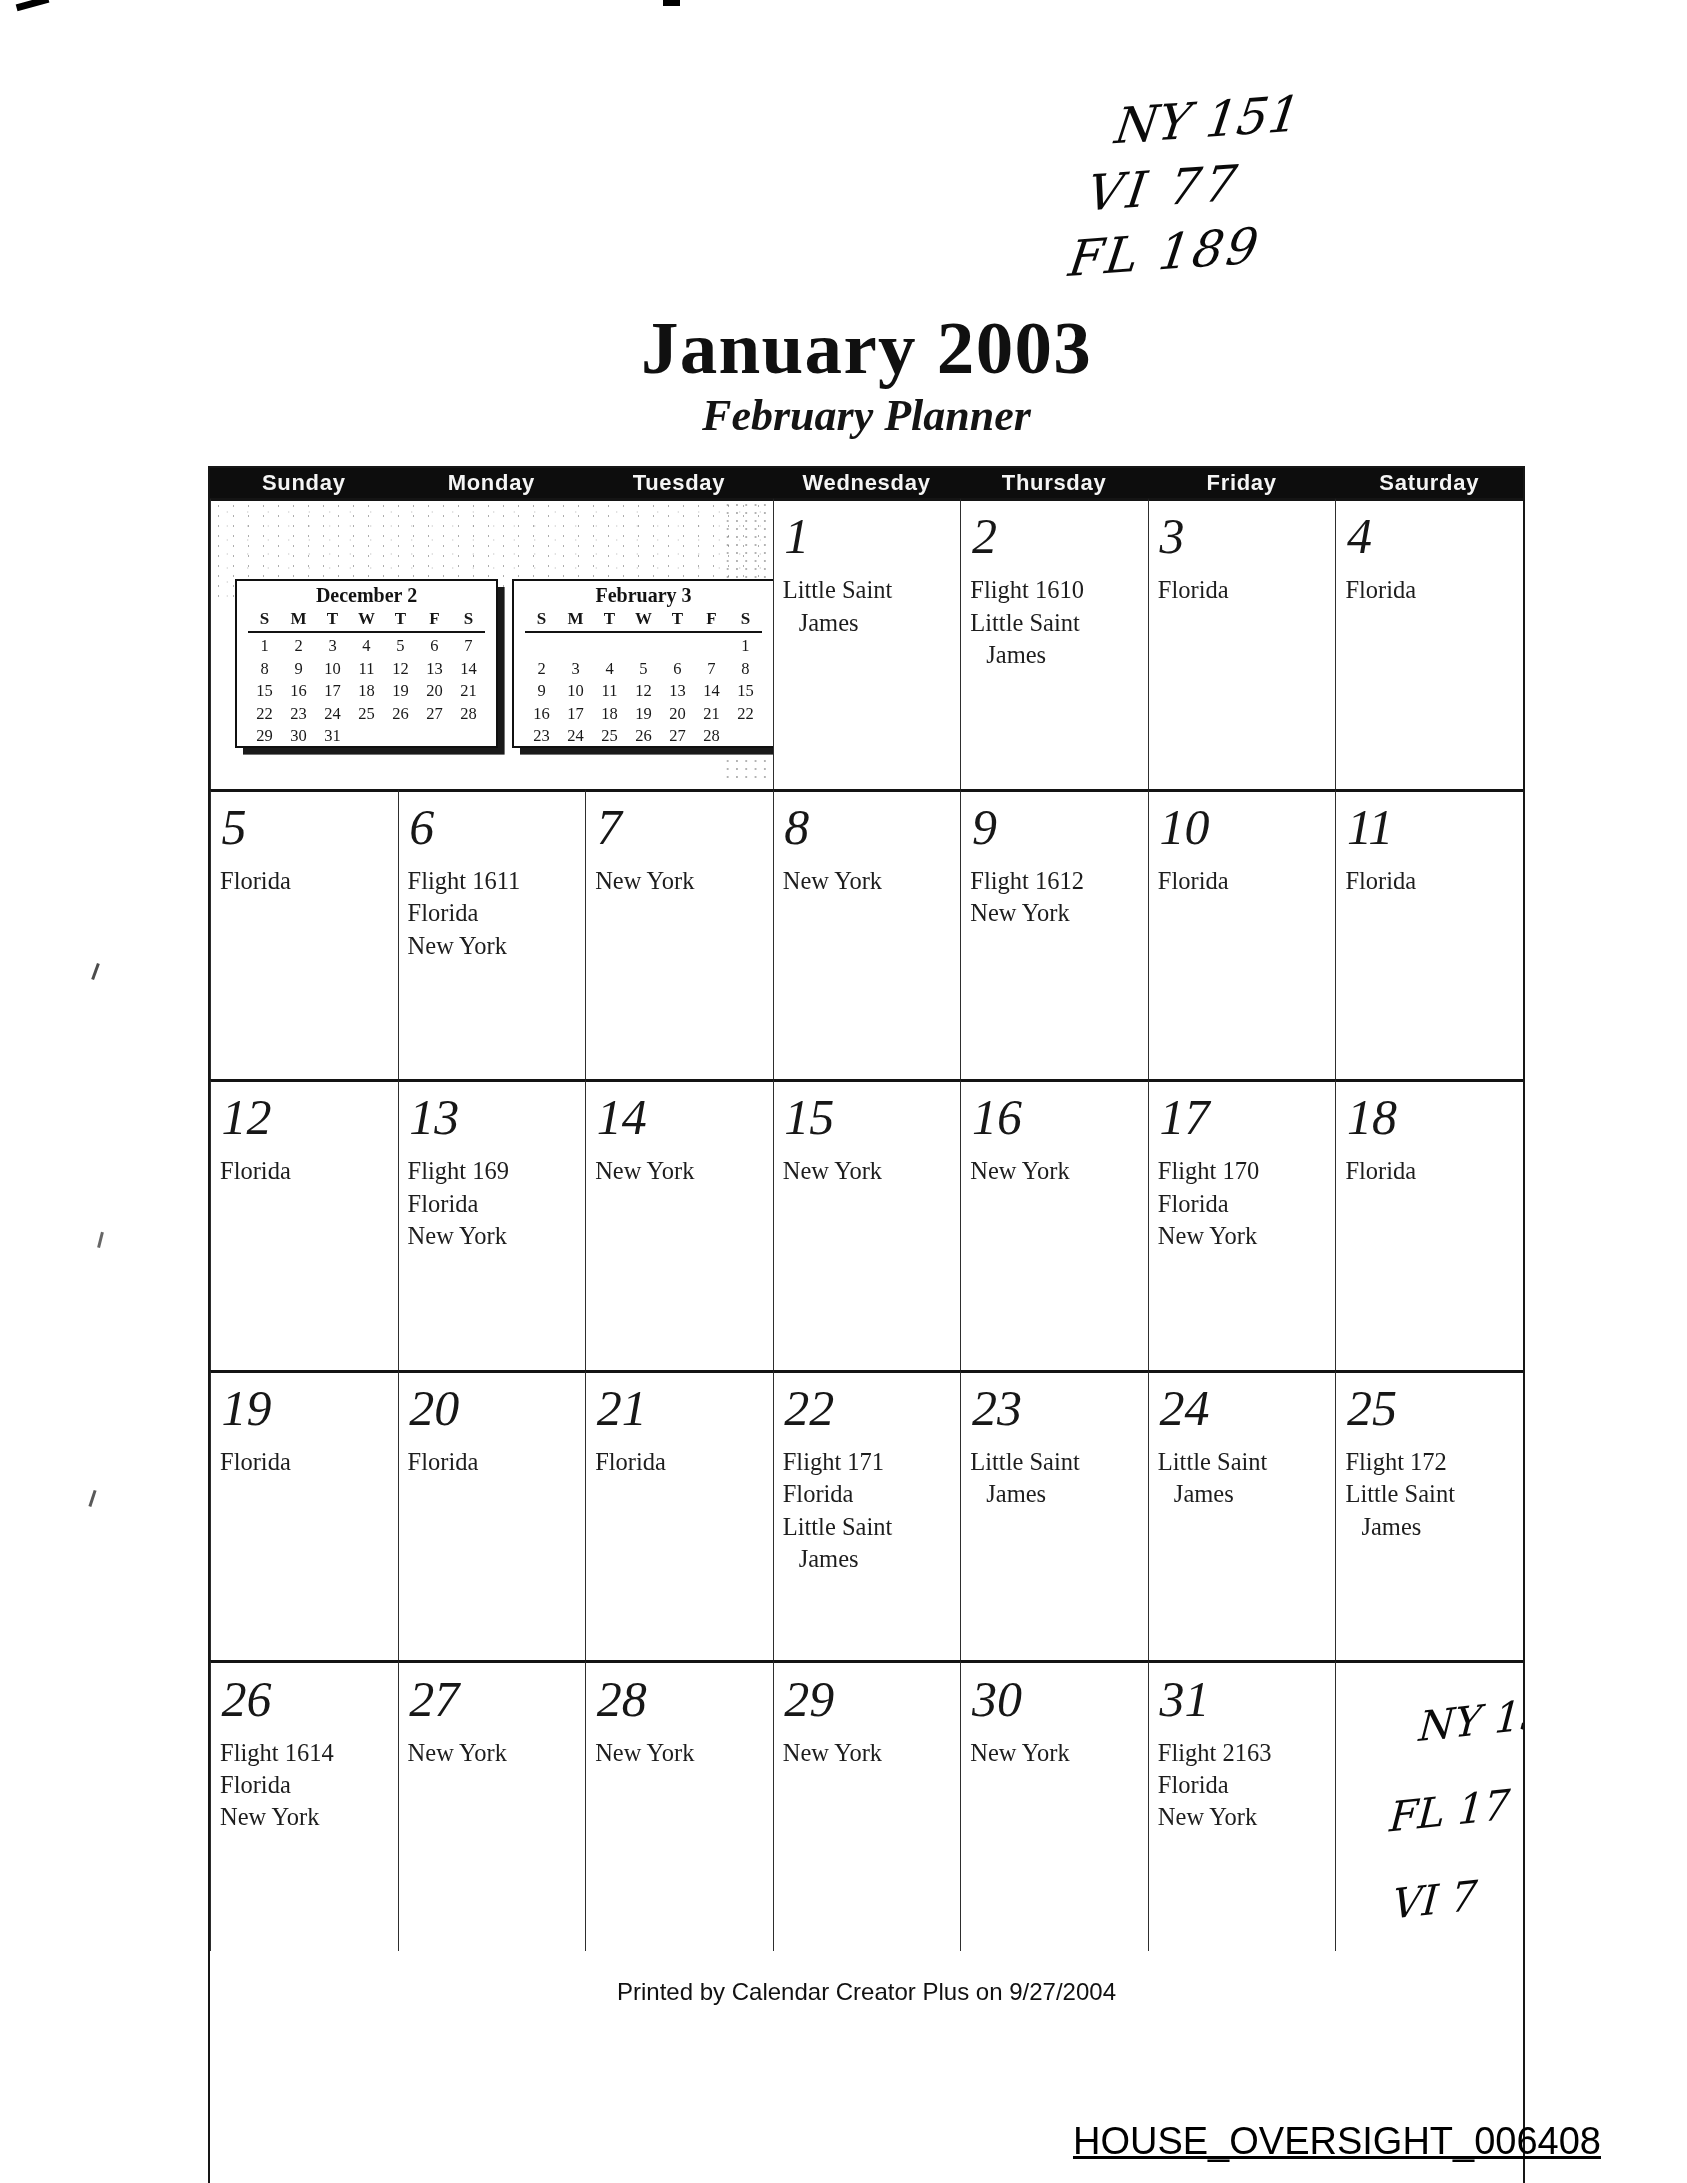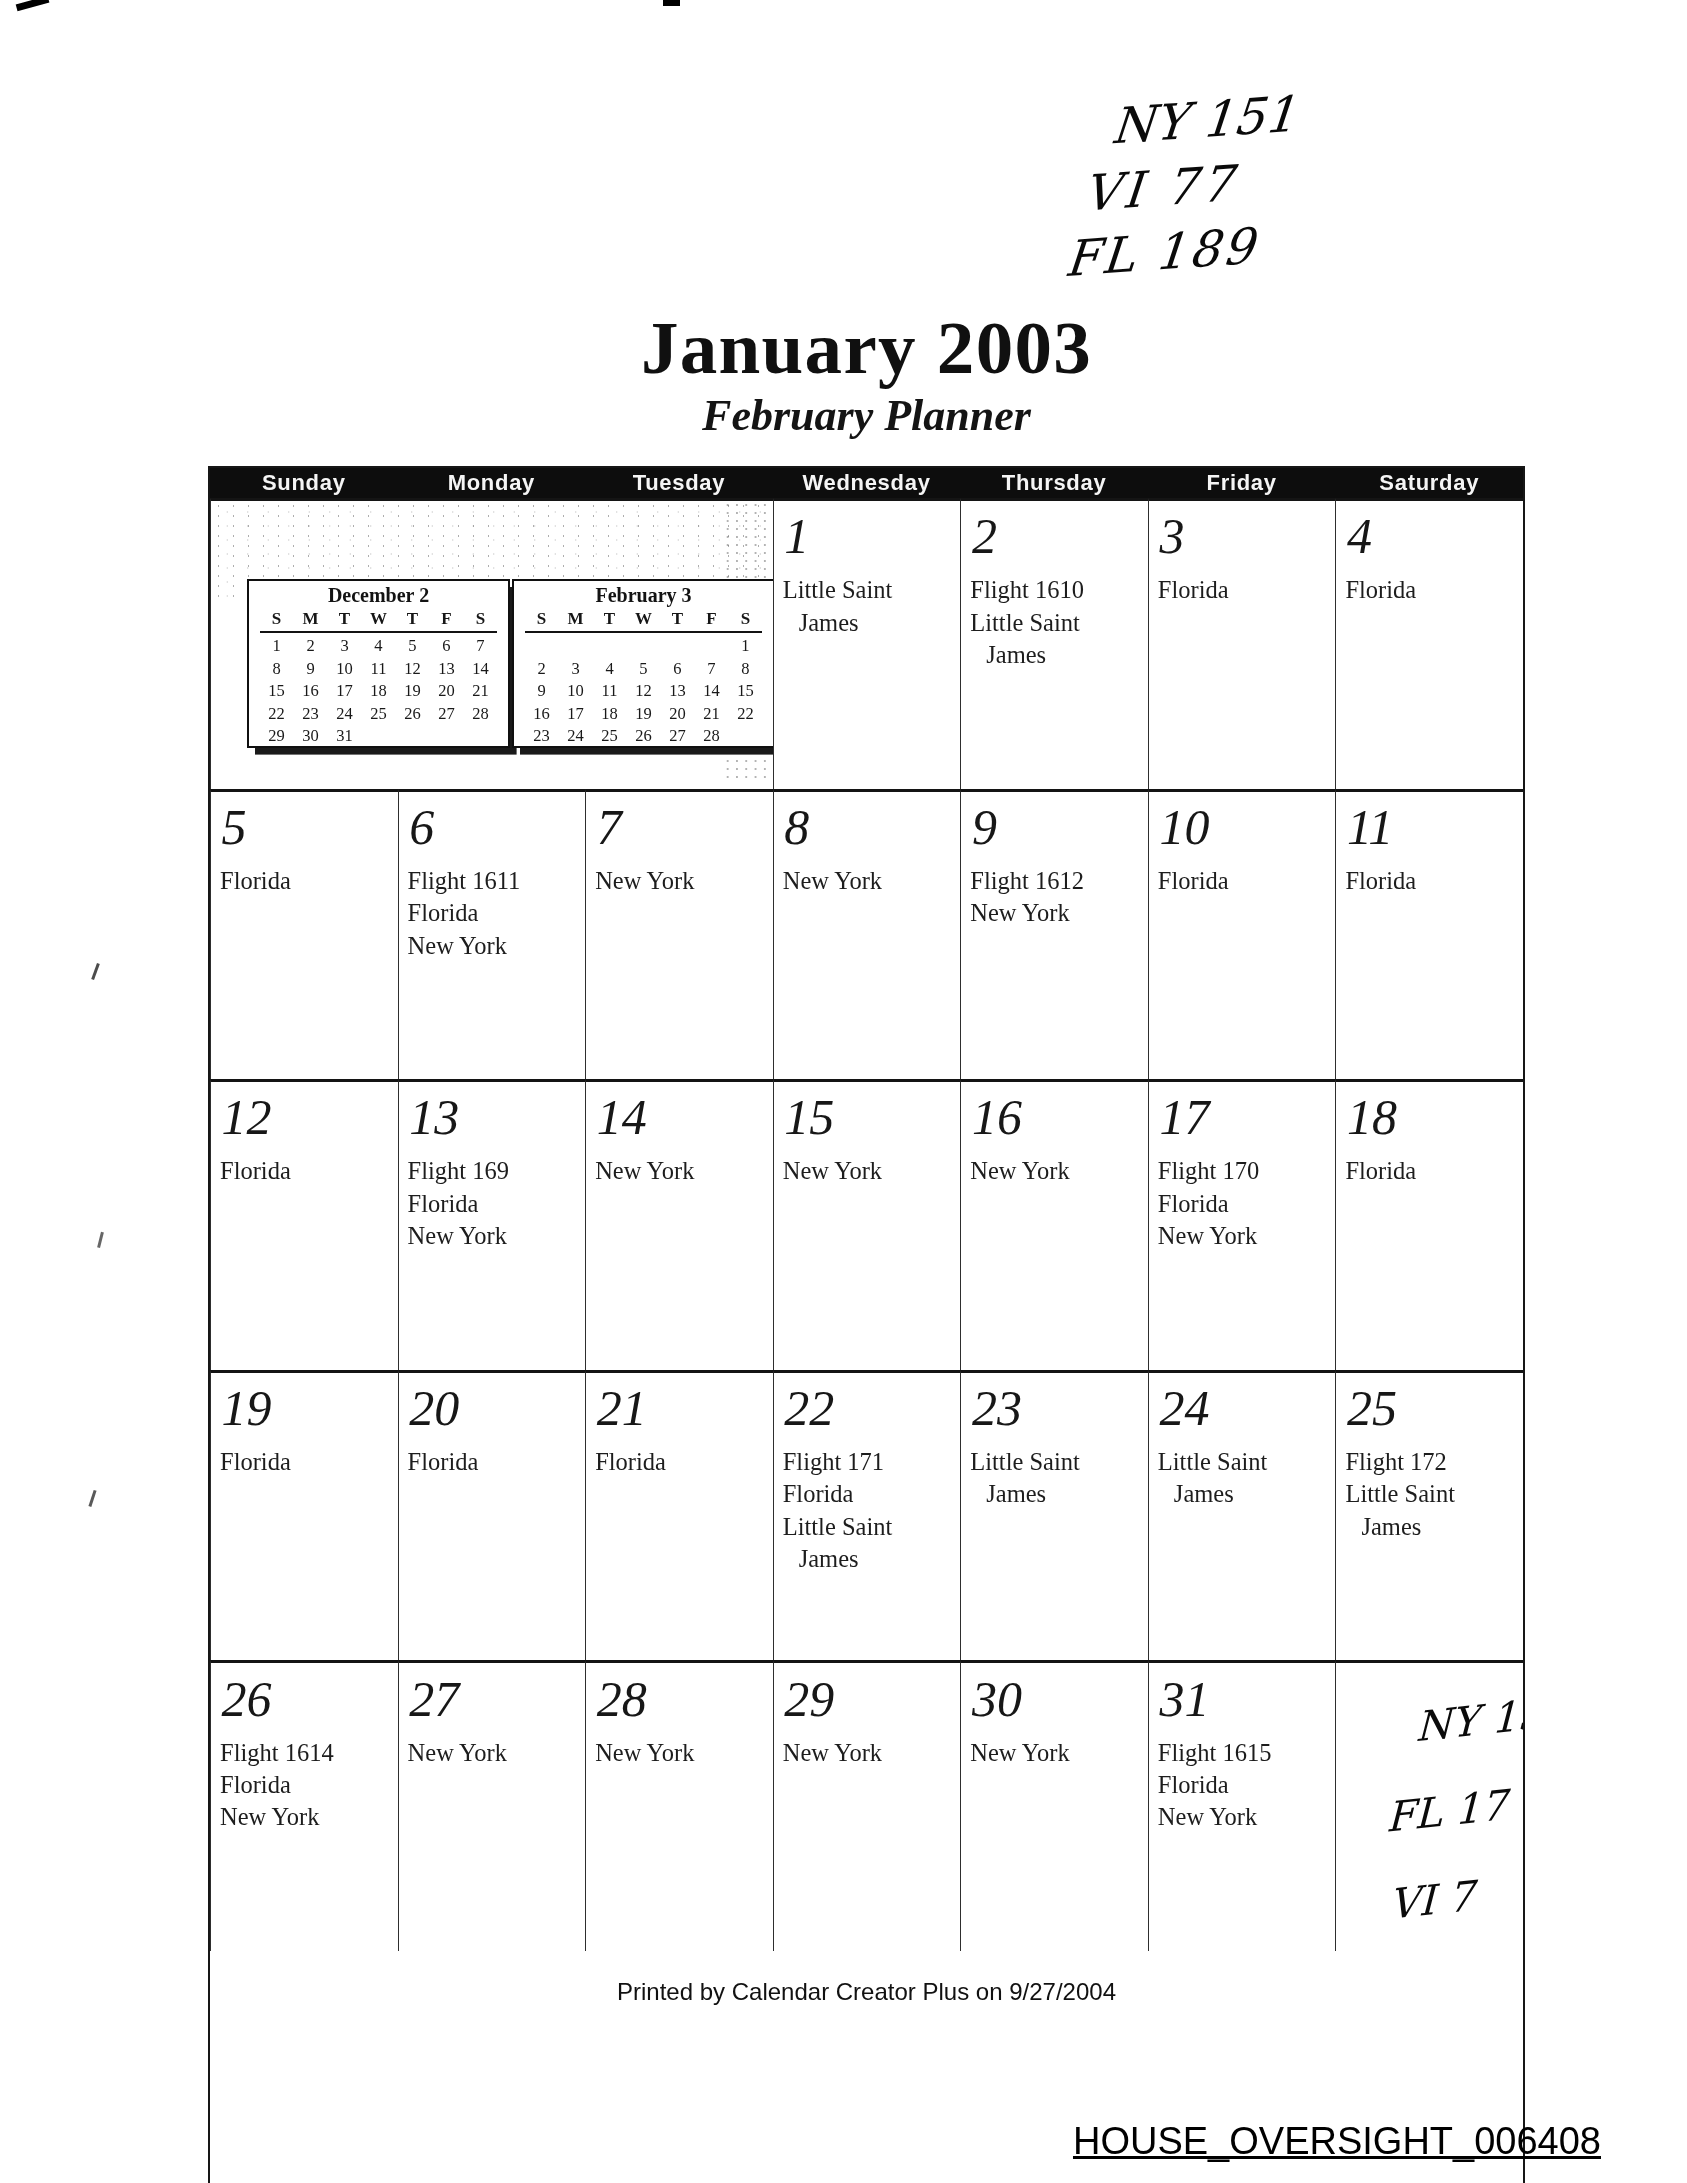--- a/index.html
+++ b/index.html
@@ -40,21 +40,21 @@
   #intro-cell{grid-column:span 3;}
   .speckle-patch{position:absolute;left:0;top:0;width:100%;height:99px;opacity:.45;
     background-image:radial-gradient(rgba(0,0,0,.7) 0.8px, transparent 0.9px),
                      radial-gradient(rgba(0,0,0,.5) 0.7px, transparent 0.8px);
     background-size:15px 10px,20.5px 14px;background-position:0 0,6px 4px;}
   .speckle-strip{position:absolute;right:4px;top:0;width:46px;height:278px;opacity:.4;
     background-image:radial-gradient(rgba(0,0,0,.75) 0.9px, transparent 1px);
     background-size:9.3px 8px;}
   .mini-cal{position:absolute;width:263px;height:169px;background:#fff;border:2px solid #101010;
             box-shadow:7.3px 7.3px 0 -0.7px #1a1a1a;box-sizing:border-box;}
-  #mini-dec{left:24px;top:78px;margin-left:12px;}
+  #mini-dec{left:24px;top:78px;}
   #mini-feb{left:301px;top:78px;}
   .mini-title{text-align:center;font-size:20px;font-weight:700;color:#131313;margin-top:3.3px;}
   .mini-letters{display:grid;grid-template-columns:repeat(7,1fr);margin:1.3px 10.6px 0 10.6px;
                 border-bottom:2px solid #131313;padding-bottom:2px;}
   .mini-letters span{text-align:center;font-size:17px;font-weight:700;color:#161616;}
   .mini-weeks{display:grid;grid-template-columns:repeat(7,1fr);margin:2.6px 10.6px 0 10.6px;}
   .mini-weeks span{text-align:center;font-size:16.5px;line-height:22.5px;color:#191919;}
 
   
   #note-cell .hw-wrap{position:absolute;left:45px;top:40px;transform:rotate(-6deg) skewX(-10deg);}
@@ -406,21 +406,21 @@
         </div>
         <div class="cell day-cell">
           <div class="day-num">30</div>
           <div class="entries">
             <div class="entry">New York</div>
           </div>
         </div>
         <div class="cell day-cell">
           <div class="day-num">31</div>
           <div class="entries">
-            <div class="entry">Flight 1615</div>
+            <div class="entry">Flight 2163</div>
             <div class="entry">Florida</div>
             <div class="entry">New York</div>
           </div>
         </div>
         <div class="cell" id="note-cell">
         <div class="hw-wrap hw">
           <div class="hw-line">NY 15</div>
           <div class="hw-line">FL 17</div>
           <div class="hw-line">VI 7</div>
         </div>

